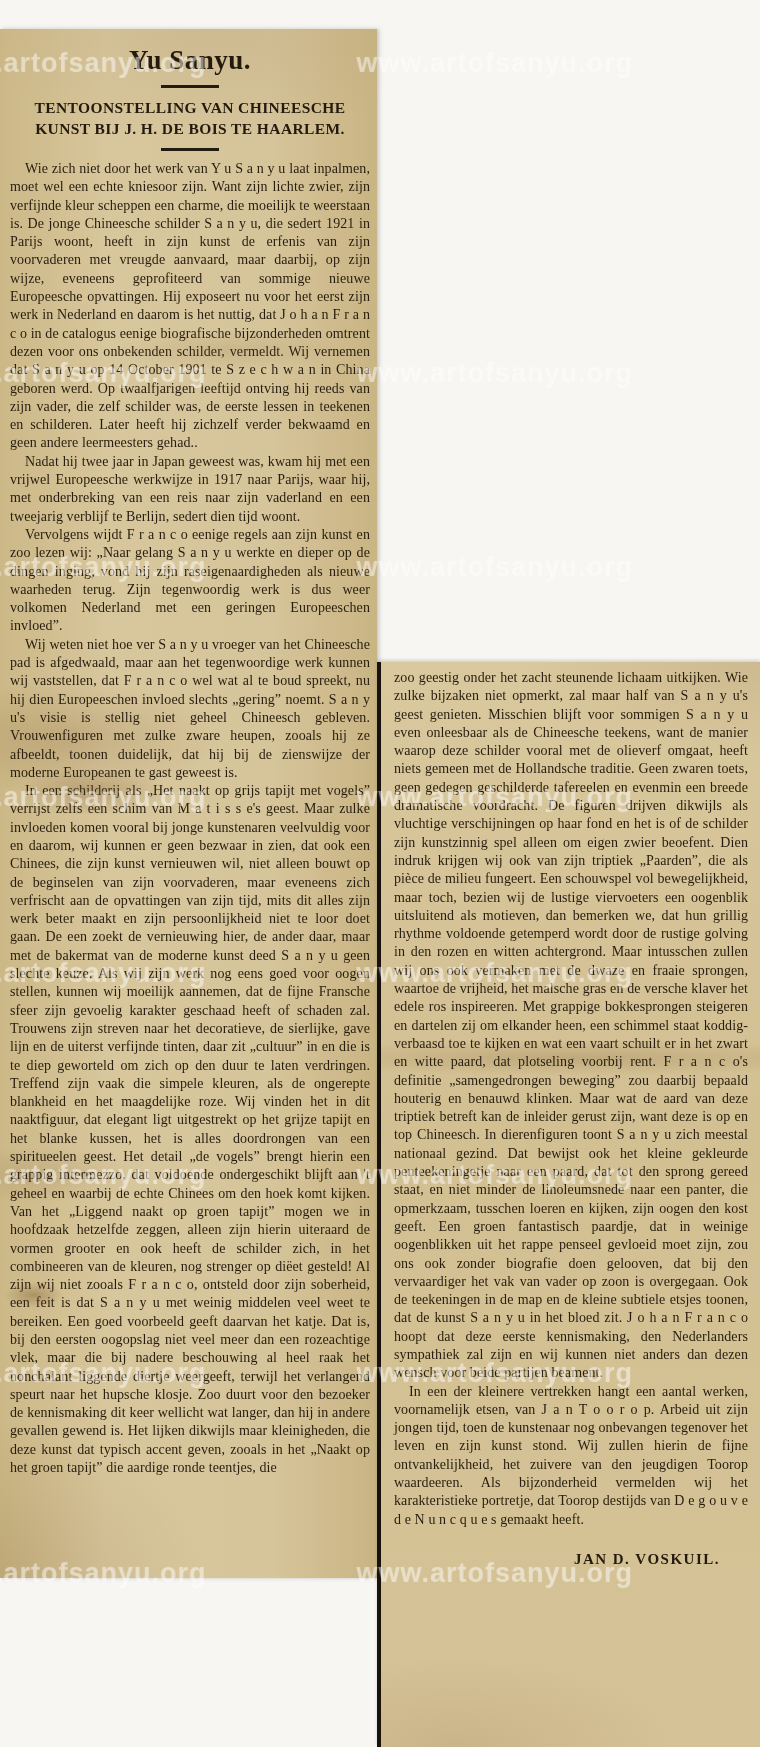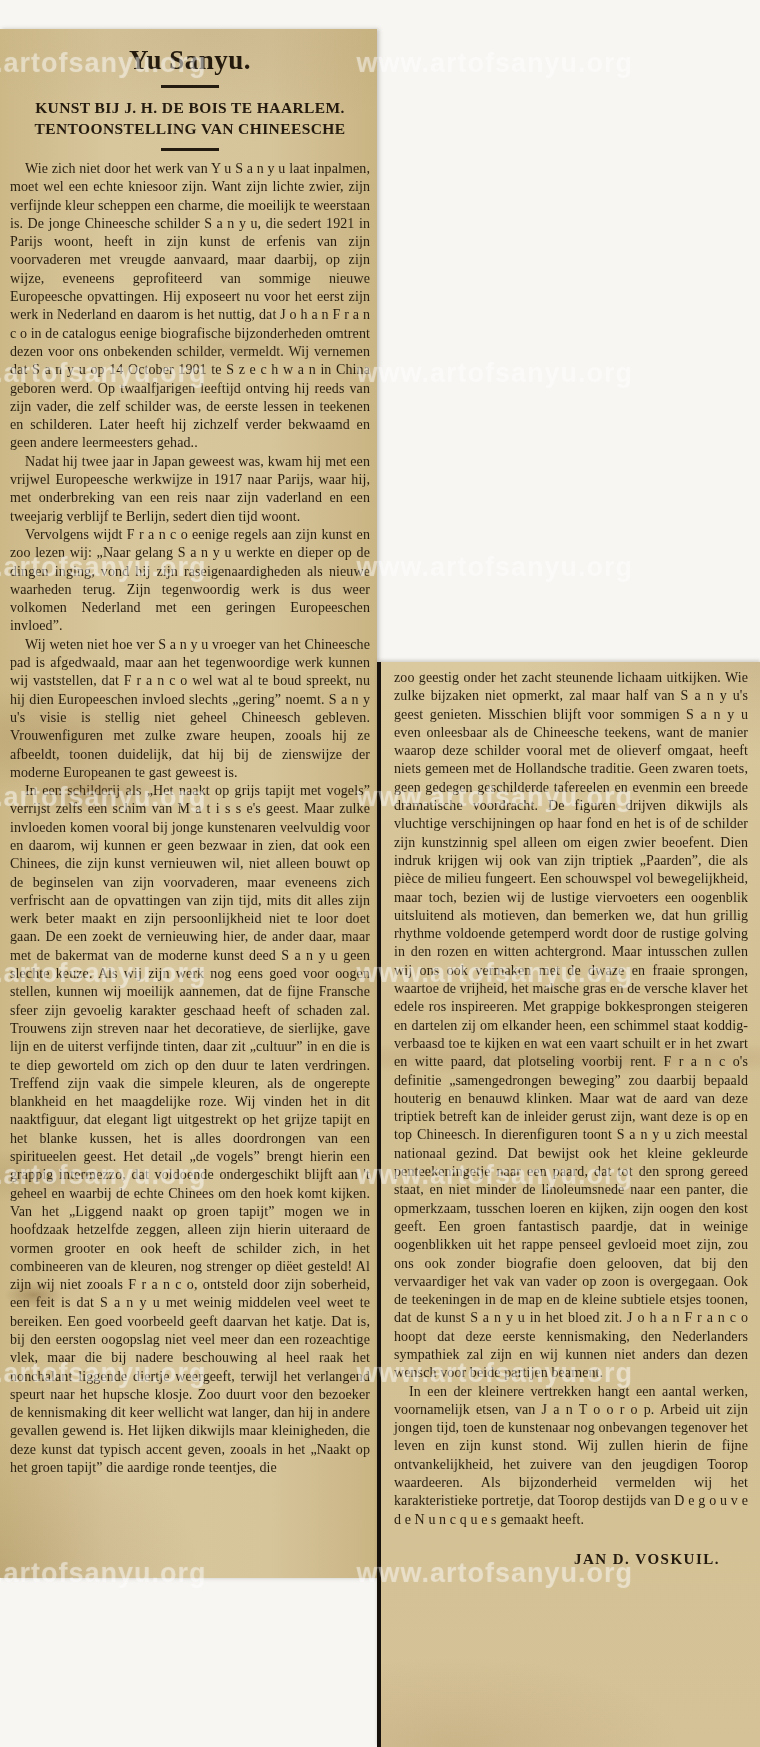--- a/index.html
+++ b/index.html
@@ -103,22 +103,22 @@
   .wm-4 { top: 782px; }  .wm-5 { top: 958px; }  .wm-6 { top: 1160px; }
   .wm-7 { top: 1358px; } .wm-8 { top: 1558px; }
 </style>
 </head>
 <body>
 
 <div class="left-paper">
   <h1 class="article-title">Yu Sanyu.</h1>
   <div class="rule"></div>
   <div class="headline">
+    <div>TENTOONSTELLING VAN CHINEESCHE</div>
     <div>KUNST BIJ J. H. DE BOIS TE HAARLEM.</div>
-    <div>TENTOONSTELLING VAN CHINEESCHE</div>
   </div>
   <div class="rule"></div>
   <div class="bodytext">
     <p>Wie zich niet door het werk van Y u  S a n y u laat inpalmen, moet wel een echte kniesoor zijn. Want zijn lichte zwier, zijn verfijnde kleur scheppen een charme, die moeilijk te weerstaan is. De jonge Chineesche schilder S a n y u, die sedert 1921 in Parijs woont, heeft in zijn kunst de erfenis van zijn voorvaderen met vreugde aanvaard, maar daarbij, op zijn wijze, eveneens geprofiteerd van sommige nieuwe Europeesche opvattingen. Hij exposeert nu voor het eerst zijn werk in Nederland en daarom is het nuttig, dat J o h a n  F r a n c o in de catalogus eenige biografische bijzonderheden omtrent dezen voor ons onbekenden schilder, vermeldt. Wij vernemen dat S a n y u op 14 October 1901 te S z e c h w a n in China geboren werd. Op twaalfjarigen leeftijd ontving hij reeds van zijn vader, die zelf schilder was, de eerste lessen in teekenen en schilderen. Later heeft hij zichzelf verder bekwaamd en geen andere leermeesters gehad..</p>
     <p>Nadat hij twee jaar in Japan geweest was, kwam hij met een vrijwel Europeesche werkwijze in 1917 naar Parijs, waar hij, met onderbreking van een reis naar zijn vaderland en een tweejarig verblijf te Berlijn, sedert dien tijd woont.</p>
     <p>Vervolgens wijdt F r a n c o eenige regels aan zijn kunst en zoo lezen wij: „Naar gelang S a n y u werkte en dieper op de dingen inging, vond hij zijn raseigenaardigheden als nieuwe waarheden terug. Zijn tegenwoordig werk is dus weer volkomen Nederland met een geringen Europeeschen invloed”.</p>
     <p>Wij weten niet hoe ver S a n y u vroeger van het Chineesche pad is afgedwaald, maar aan het tegenwoordige werk kunnen wij vaststellen, dat F r a n c o wel wat al te boud spreekt, nu hij dien Europeeschen invloed slechts „gering” noemt. S a n y u's visie is stellig niet geheel Chineesch gebleven. Vrouwenfiguren met zulke zware heupen, zooals hij ze afbeeldt, toonen duidelijk, dat hij bij de zienswijze der moderne Europeanen te gast geweest is.</p>
     <p>In een schilderij als „Het naakt op grijs tapijt met vogels” verrijst zelfs een schim van M a t i s s e's geest. Maar zulke invloeden komen vooral bij jonge kunstenaren veelvuldig voor en daarom, wij kunnen er geen bezwaar in zien, dat ook een Chinees, die zijn kunst vernieuwen wil, niet alleen bouwt op de beginselen van zijn voorvaderen, maar eveneens zich verfrischt aan de opvattingen van zijn tijd, mits dit alles zijn werk beter maakt en zijn persoonlijkheid niet te loor doet gaan. De een zoekt de vernieuwing hier, de ander daar, maar met de bakermat van de moderne kunst deed S a n y u geen slechte keuze. Als wij zijn werk nog eens goed voor oogen stellen, kunnen wij moeilijk aannemen, dat de fijne Fransche sfeer zijn gevoelig karakter geschaad heeft of schaden zal. Trouwens zijn streven naar het decoratieve, de sierlijke, gave lijn en de uiterst verfijnde tinten, daar zit „cultuur” in en die is te diep geworteld om zich op den duur te laten verdringen. Treffend zijn vaak die simpele kleuren, als de ongerepte blankheid en het maagdelijke roze. Wij vinden het in dit naaktfiguur, dat elegant ligt uitgestrekt op het grijze tapijt en het blanke kussen, het is alles doordrongen van een spiritueelen geest. Het detail „de vogels” brengt hierin een grappig intermezzo, dat voldoende ondergeschikt blijft aan 't geheel en waarbij de echte Chinees om den hoek komt kijken. Van het „Liggend naakt op groen tapijt” mogen we in hoofdzaak hetzelfde zeggen, alleen zijn hierin uiteraard de vormen grooter en ook heeft de schilder zich, in het combineeren van de kleuren, nog strenger op diëet gesteld! Al zijn wij niet zooals F r a n c o, ontsteld door zijn soberheid, een feit is dat S a n y u met weinig middelen veel weet te bereiken. Een goed voorbeeld geeft daarvan het katje. Dat is, bij den eersten oogopslag niet veel meer dan een rozeachtige vlek, maar die bij nadere beschouwing al heel raak het nonchalant liggende diertje weergeeft, terwijl het verlangend speurt naar het hupsche klosje. Zoo duurt voor den bezoeker de kennismaking dit keer wellicht wat langer, dan hij in andere gevallen gewend is. Het lijken dikwijls maar kleinigheden, die deze kunst dat typisch accent geven, zooals in het „Naakt op het groen tapijt” die aardige ronde teentjes, die</p>
   </div>
 </div>

